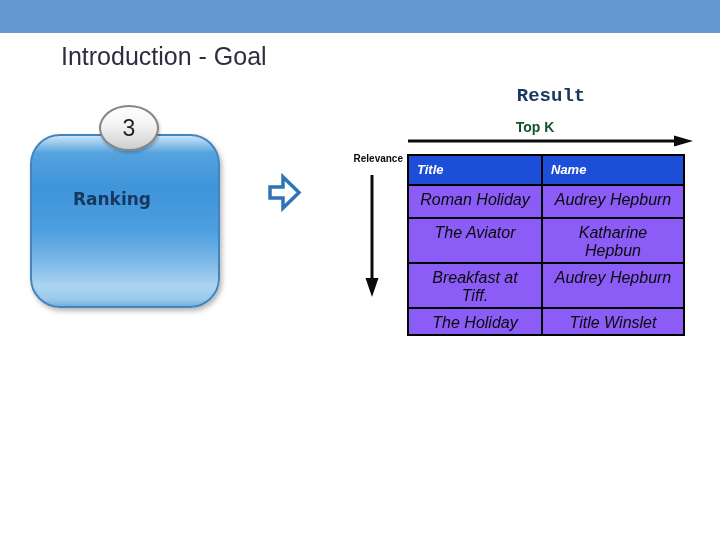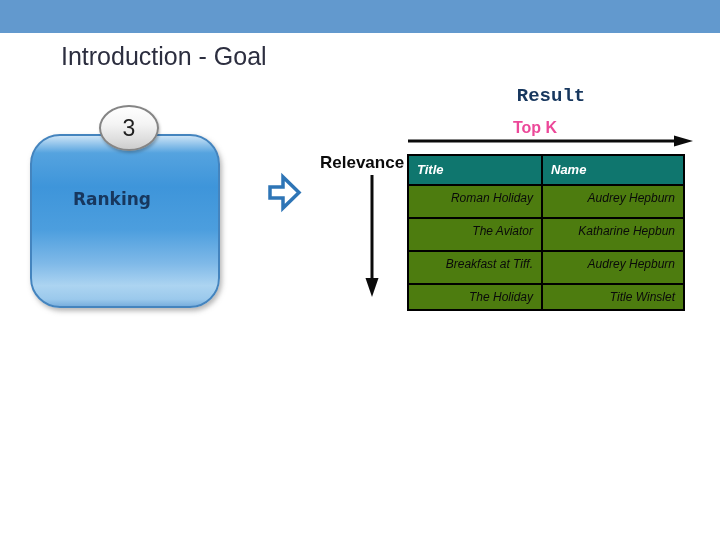--- a/index.html
+++ b/index.html
@@ -16,43 +16,43 @@
     font-size:25px;line-height:28px;color:#2C2E3F;
     letter-spacing:0px;
     margin-left:27px;
   }
   .result-heading{
     position:absolute;left:408px;top:85px;width:286px;
     text-align:center;font-size:19px;font-weight:bold;color:#17375E;font-family:Liberation Mono, monospace;
   }
   .topk-label{
     position:absolute;left:400px;top:119px;width:270px;
-    text-align:center;font-size:16px;font-weight:bold;color:#ec4899;
+    text-align:center;font-size:14px;font-weight:bold;color:#14532d;
   }
   .h-arrow{position:absolute;left:405px;top:134px;}
   .relevance-label{
     position:absolute;left:320px;top:153px;width:83px;
-    text-align:right;font-size:17px;font-weight:bold;color:#0B0B0B;
+    text-align:right;font-size:10px;font-weight:bold;color:#0B0B0B;
   }
   .v-arrow{position:absolute;left:364px;top:174px;}
   .results-table{
     position:absolute;left:407px;top:154px;width:276px;
     border-collapse:collapse;table-layout:fixed;
     font-family:"Liberation Sans",sans-serif;
   }
   .results-table th{
-    background:#0f766e;color:#FFFFFF;
+    background:#1d4ed8;color:#FFFFFF;
     font-size:13px;font-style:italic;font-weight:bold;
     text-align:left;padding:5px 8px 6px 8px;height:17px;
     border:2px solid #000000;
   }
   .results-table td{
-    background:#4d7c0f;color:#0A0A0A;
-    font-size:12px;font-style:italic;
-    text-align:right;vertical-align:top;padding:5px 8px 2px 8px;
+    background:#8b5cf6;color:#0A0A0A;
+    font-size:16px;font-style:italic;
+    text-align:center;vertical-align:top;padding:5px 8px 2px 8px;
     border:2px solid #000000;height:24px;
   }
   .results-table tr.short td{height:17px;padding-left:8px;}
   .col-title{width:134px;}
   .col-name{width:142px;}
   .process-box{
     position:absolute;left:30px;top:134px;width:186px;height:170px;
     border:2px solid #4484BE;border-radius:30px;
     background:linear-gradient(180deg,
       #CBE3F6 0%,#55A3DF 10%,#3E95DA 30%,#4C9EDE 55%,

